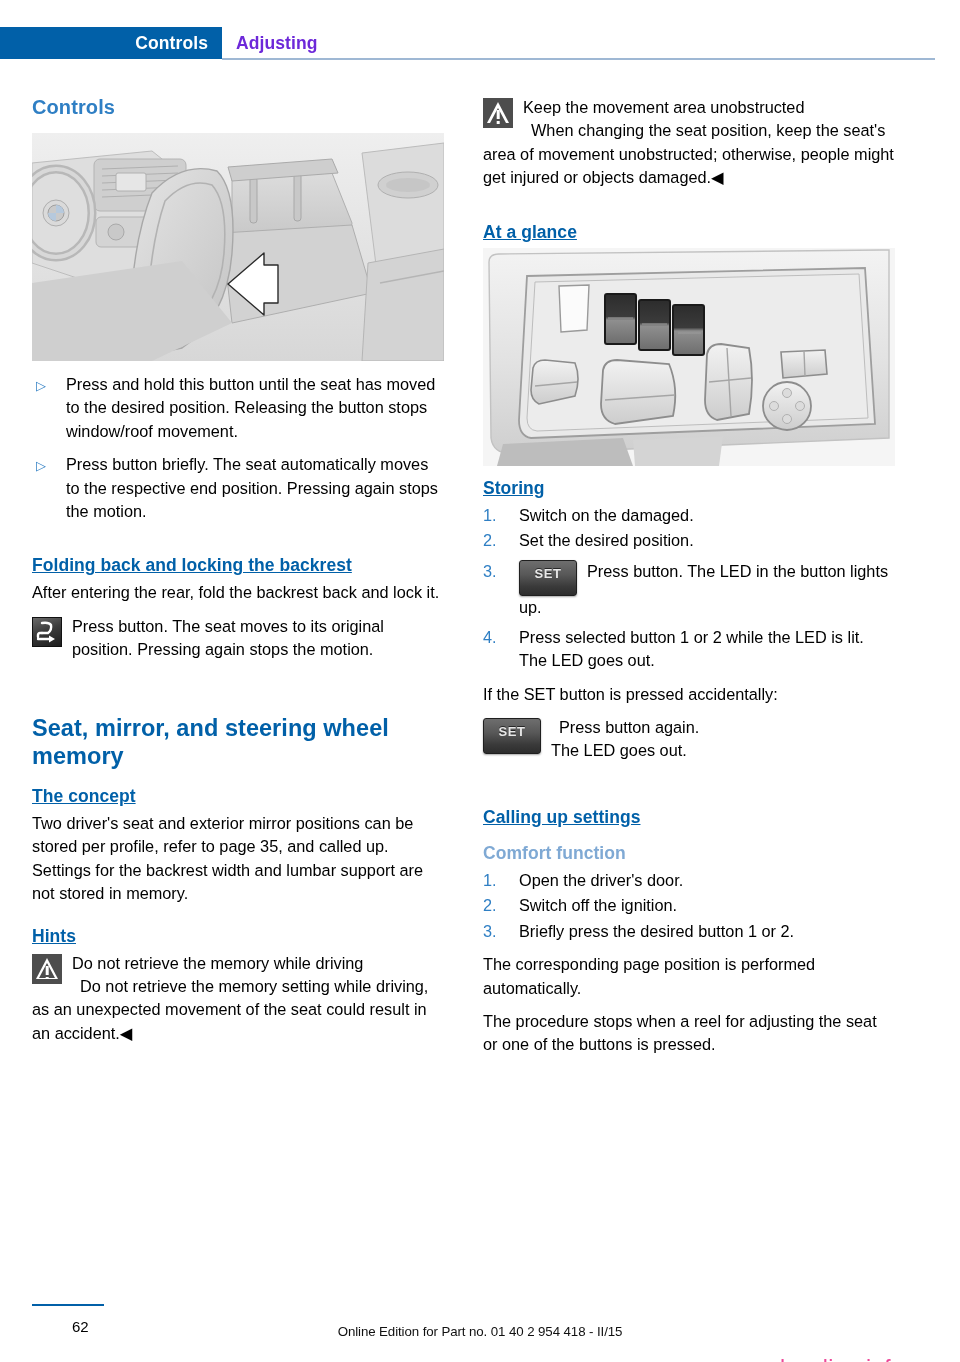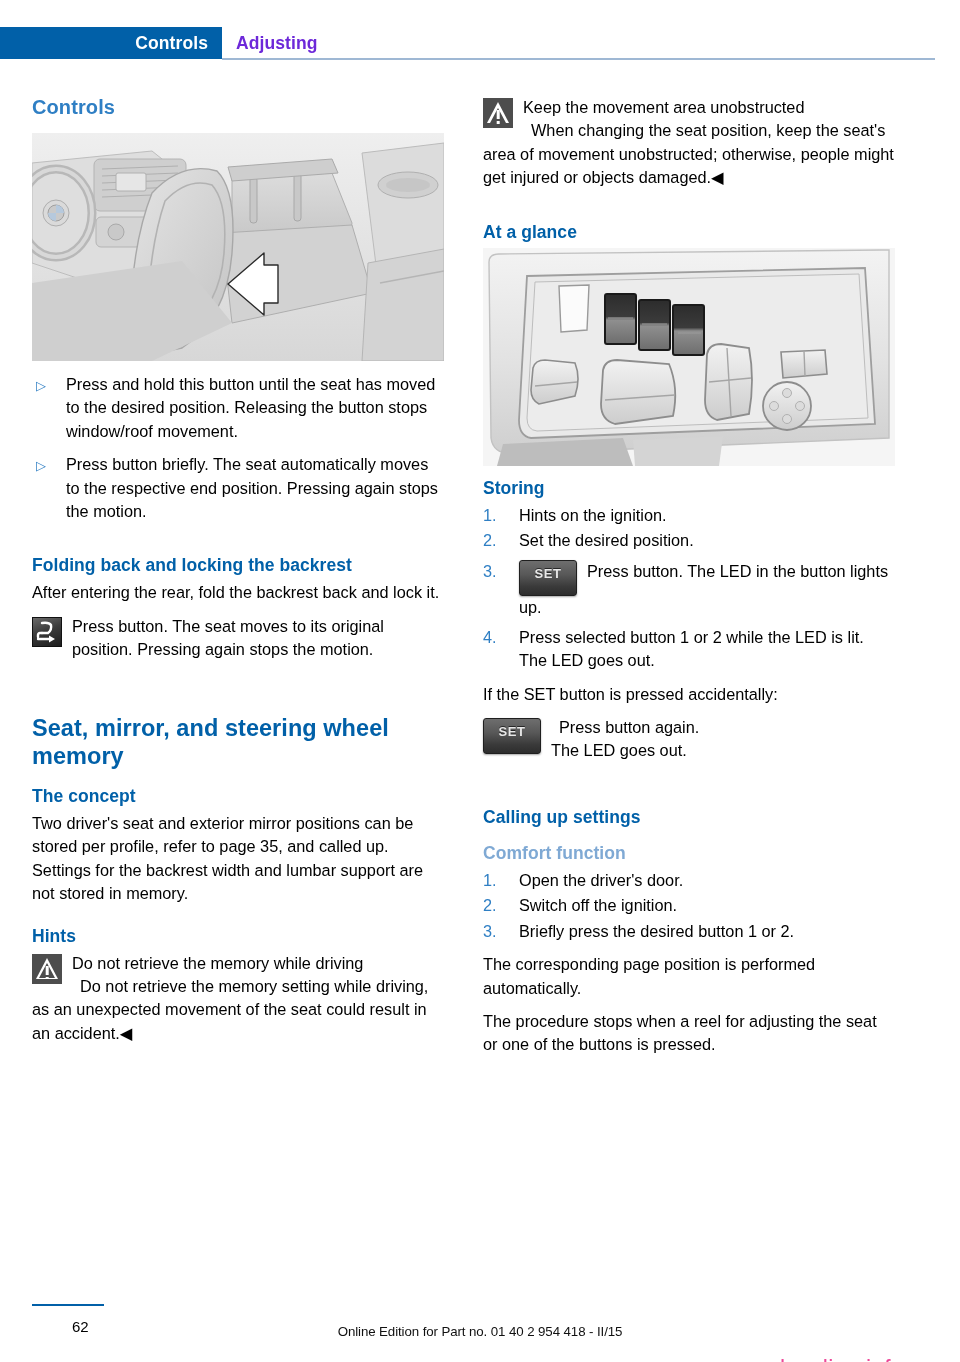--- a/index.html
+++ b/index.html
@@ -86,20 +86,21 @@
     margin: 8px 0 16px 0;
     line-height: 1.2;
     letter-spacing: 0.05px;
   }
   h2.sub {
     font-size: 17.5px;
     font-weight: bold;
     color: #0160a8;
     margin: 0 0 5px 0;
     letter-spacing: 0.05px;
+    text-decoration: underline;
   }
   h2.sub-light {
     font-size: 17.5px;
     font-weight: bold;
     color: #7fa9d4;
     margin: 0 0 5px 0;
     letter-spacing: 0.05px;
   }
   p.body {
     font-size: 16.3px;
@@ -502,21 +503,21 @@
       <path d="M20 196 L140 190 L150 218 L14 218 Z" fill="#bdbdbd"></path>
       <path d="M150 192 L240 188 L236 218 L152 218 Z" fill="#d4d4d4"></path>
     </svg>
   </div>
 
   <h2 class="sub">Storing</h2>
 
   <ol class="num">
     <li>
       <span class="num-marker">1.</span>
-      <span>Hints on the ignition.</span>
+      <span>Switch on the damaged.</span>
     </li>
     <li>
       <span class="num-marker">2.</span>
       <span>Set the desired position.</span>
     </li>
     <li class="with-icon" style="margin-top:8px;">
       <span class="num-marker">3.</span>
       <span class="set-btn" style="margin-right:10px;">SET</span><span>Press button. The LED in the button lights up.</span>
     </li>
     <li style="margin-top:6px;">

